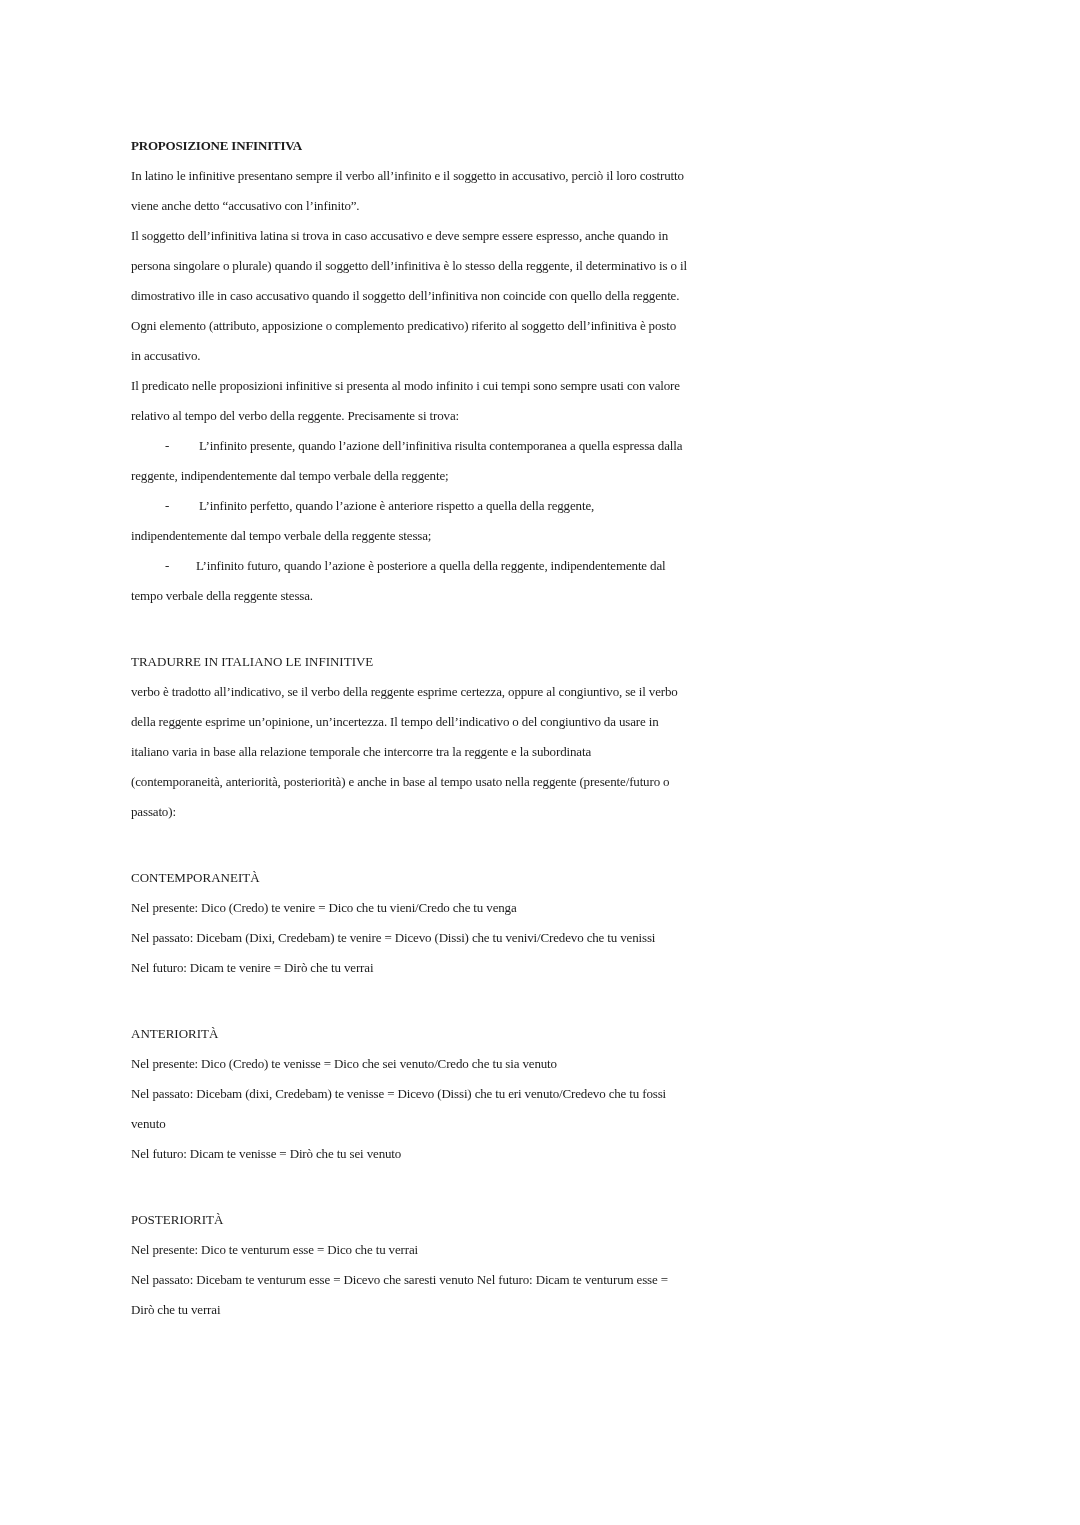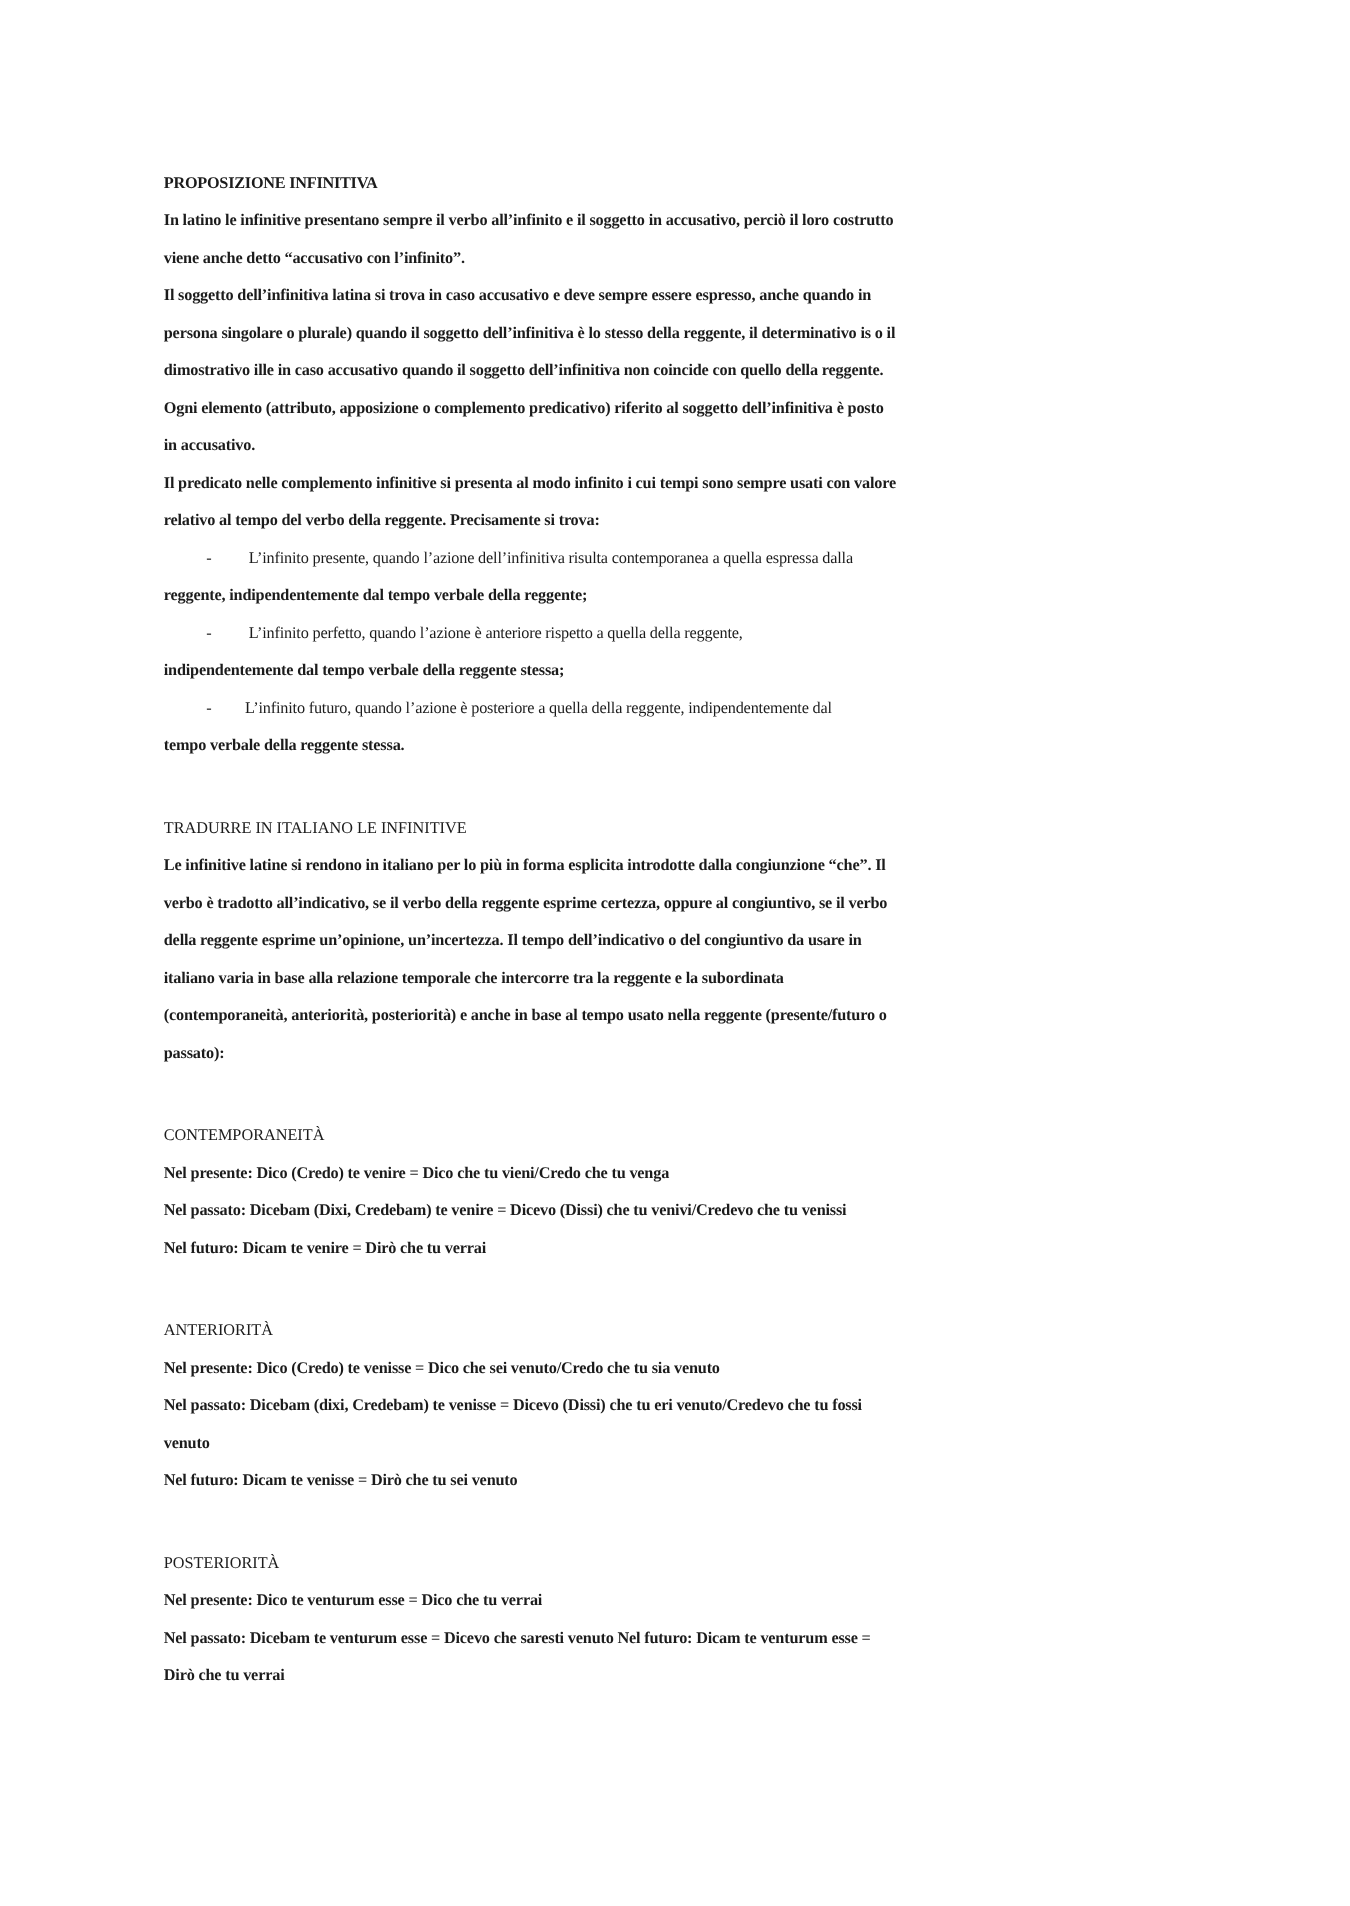--- a/index.html
+++ b/index.html
@@ -14,21 +14,21 @@
     }
     .page {
       position: absolute;
       left: 131px;
       top: 131px;
       width: 830px;
       font-size: 13px;
       line-height: 30px;
       letter-spacing: -0.15px;
     }
-    .line { display: block; white-space: nowrap; font-weight: bold; }
+    .line { display: block; white-space: nowrap; }
     .title { font-weight: bold; letter-spacing: -0.2px; }
     .heading { font-weight: normal; letter-spacing: 0px; margin-top: 36px; }
     .bullet {
       display: block;
       white-space: nowrap;
       padding-left: 34px;
     }
     .bullet .dash {
       display: inline-block;
       width: 34px;
@@ -48,39 +48,38 @@
 
   <div>
     <span class="line">Il soggetto dell’infinitiva latina si trova in caso accusativo e deve sempre essere espresso, anche quando in</span>
     <span class="line">persona singolare o plurale) quando il soggetto dell’infinitiva è lo stesso della reggente, il determinativo is o il</span>
     <span class="line">dimostrativo ille in caso accusativo quando il soggetto dell’infinitiva non coincide con quello della reggente.</span>
     <span class="line">Ogni elemento (attributo, apposizione o complemento predicativo) riferito al soggetto dell’infinitiva è posto</span>
     <span class="line">in accusativo.</span>
   </div>
 
   <div>
-    <span class="line">Il predicato nelle complemento infinitive si presenta al modo infinito i cui tempi sono sempre usati con valore</span>
+    <span class="line">Il predicato nelle proposizioni infinitive si presenta al modo infinito i cui tempi sono sempre usati con valore</span>
     <span class="line">relativo al tempo del verbo della reggente. Precisamente si trova:</span>
   </div>
 
   <div>
     <span class="bullet"><span class="dash">-</span><span>L’infinito presente, quando l’azione dell’infinitiva risulta contemporanea a quella espressa dalla</span></span>
     <span class="line">reggente, indipendentemente dal tempo verbale della reggente;</span>
 
     <span class="bullet"><span class="dash">-</span><span>L’infinito perfetto, quando l’azione è anteriore rispetto a quella della reggente,</span></span>
     <span class="line">indipendentemente dal tempo verbale della reggente stessa;</span>
 
     <span class="bullet b3"><span class="dash">-</span><span>L’infinito futuro, quando l’azione è posteriore a quella della reggente, indipendentemente dal</span></span>
     <span class="line">tempo verbale della reggente stessa.</span>
   </div>
 
   <span class="line heading">TRADURRE IN ITALIANO LE INFINITIVE</span>
 
   <div>
-    <span class="line">Le infinitive latine si rendono in italiano per lo più in forma esplicita introdotte dalla congiunzione “che”. Il</span>
     <span class="line">verbo è tradotto all’indicativo, se il verbo della reggente esprime certezza, oppure al congiuntivo, se il verbo</span>
     <span class="line">della reggente esprime un’opinione, un’incertezza. Il tempo dell’indicativo o del congiuntivo da usare in</span>
     <span class="line">italiano varia in base alla relazione temporale che intercorre tra la reggente e la subordinata</span>
     <span class="line">(contemporaneità, anteriorità, posteriorità) e anche in base al tempo usato nella reggente (presente/futuro o</span>
     <span class="line">passato):</span>
   </div>
 
   <div>
     <span class="line heading">CONTEMPORANEITÀ</span>
     <span class="line">Nel presente: Dico (Credo) te venire = Dico che tu vieni/Credo che tu venga</span>

